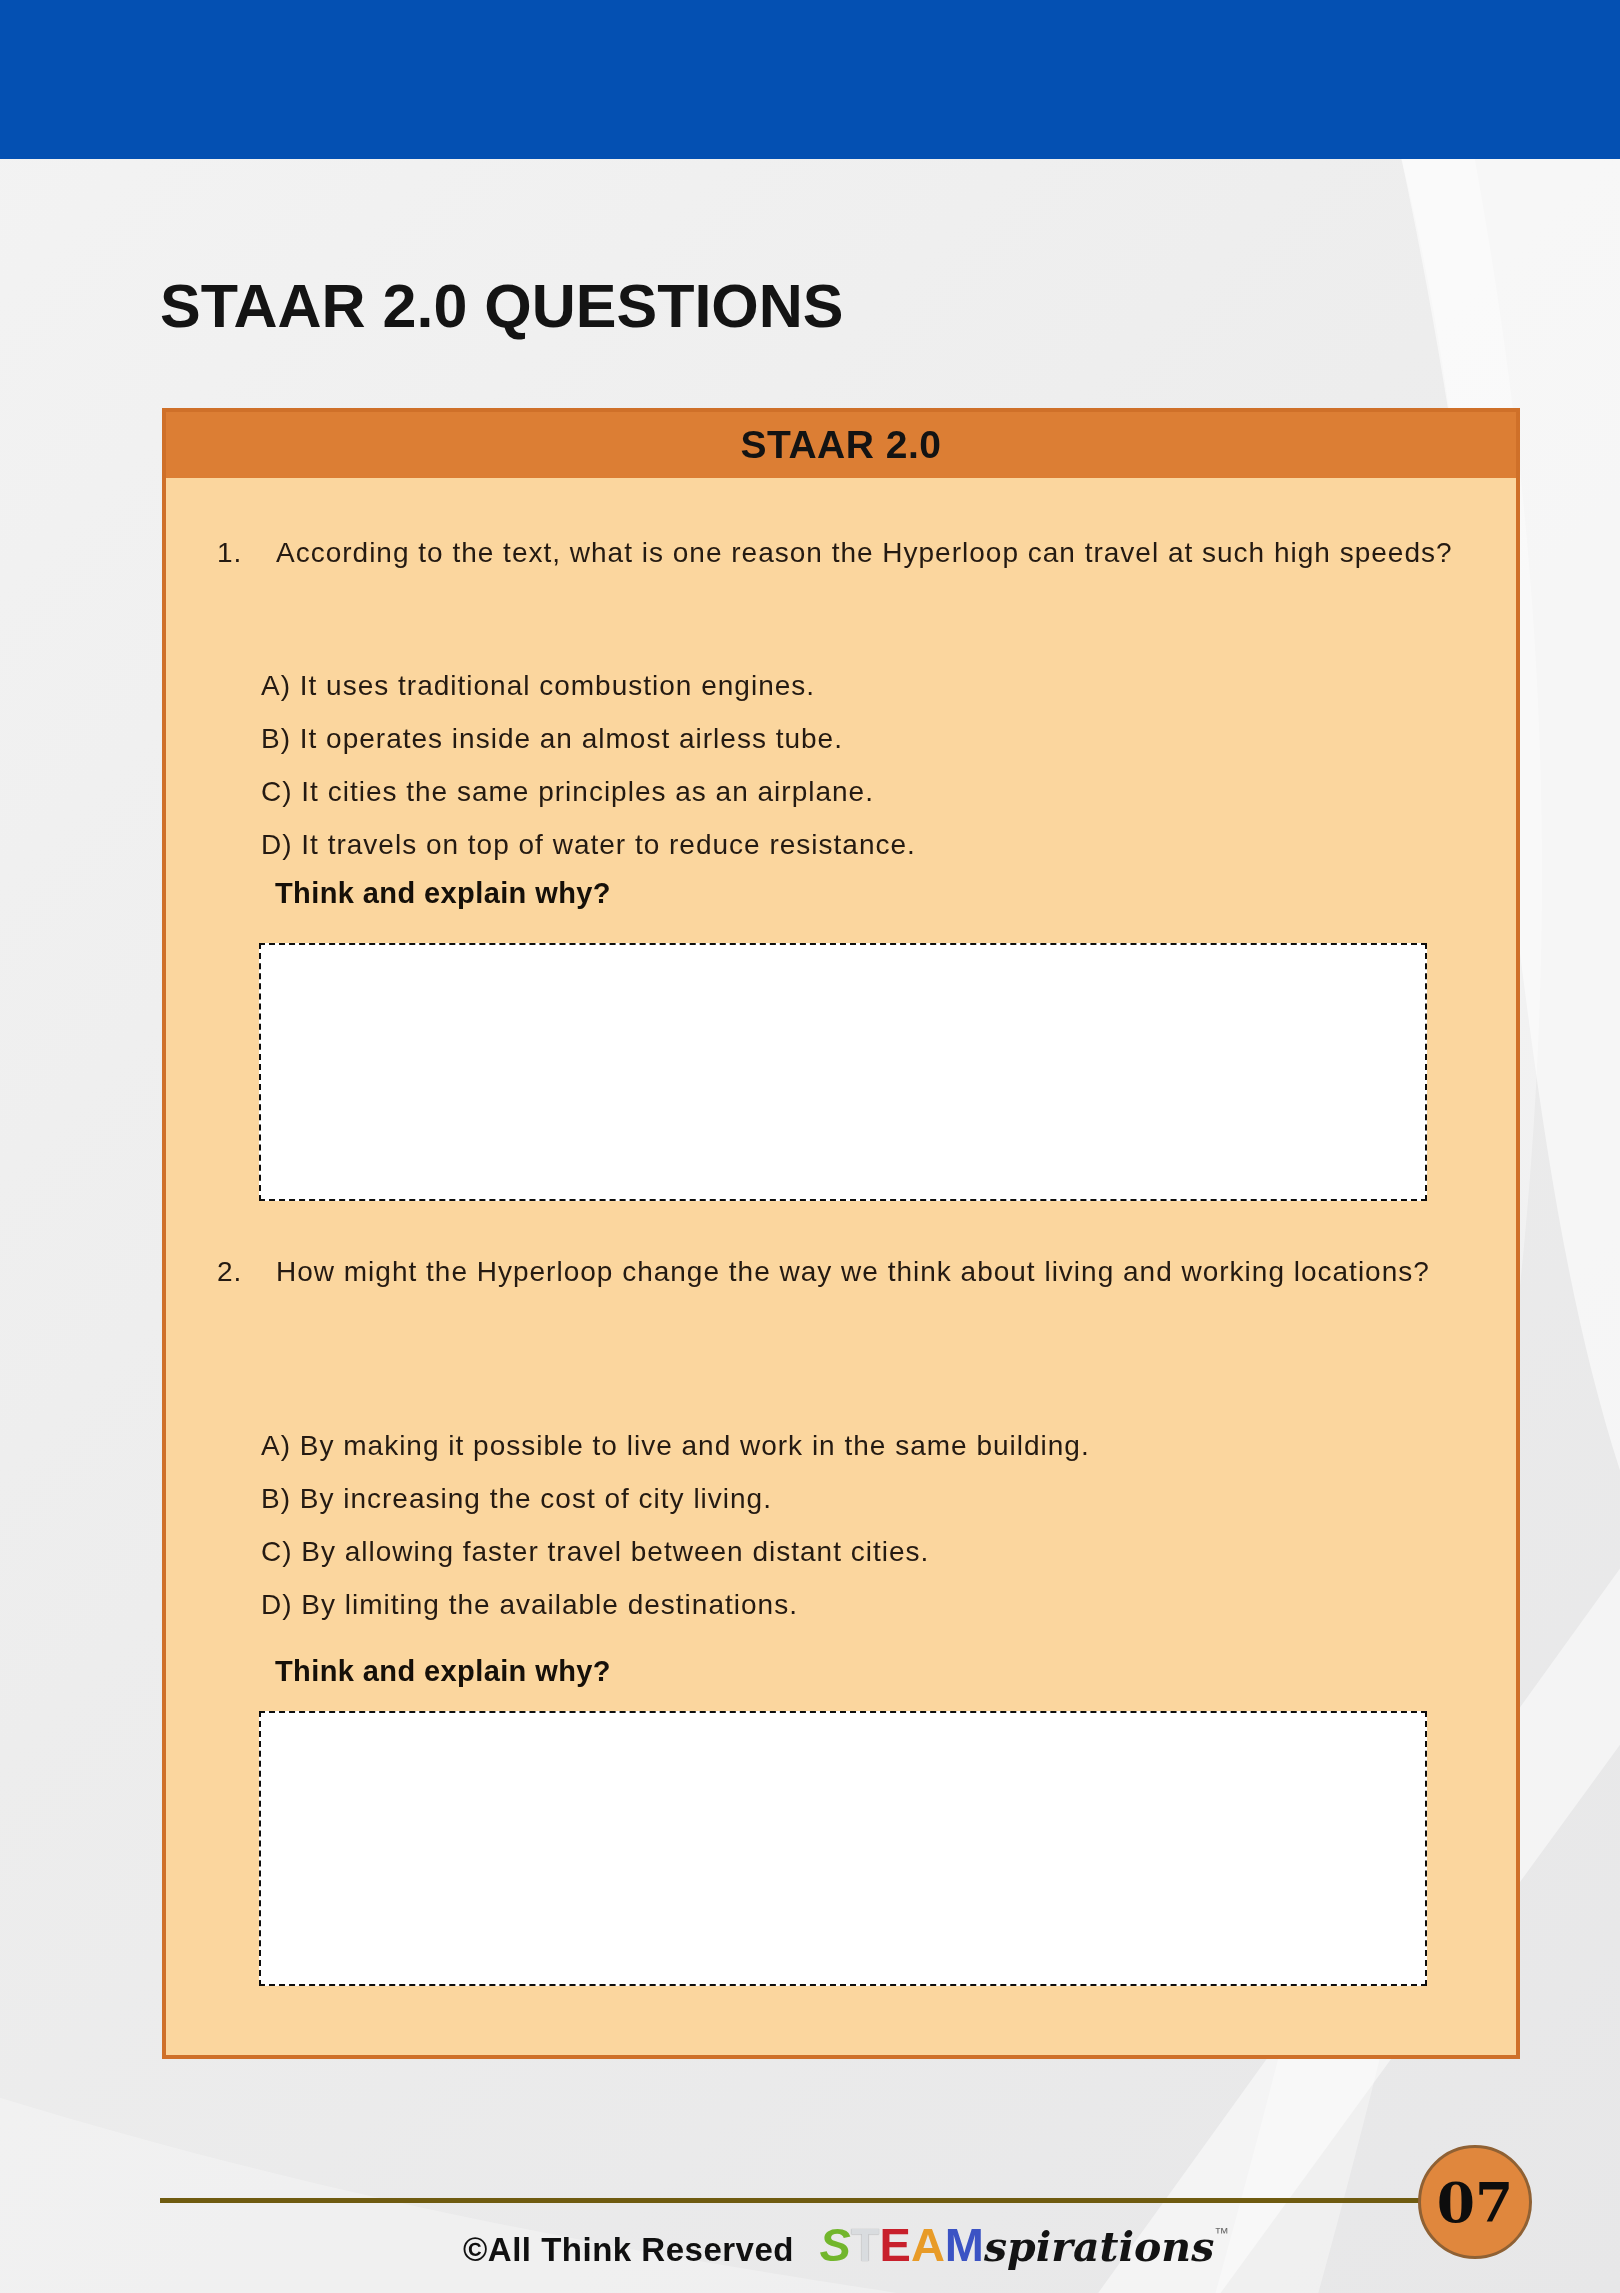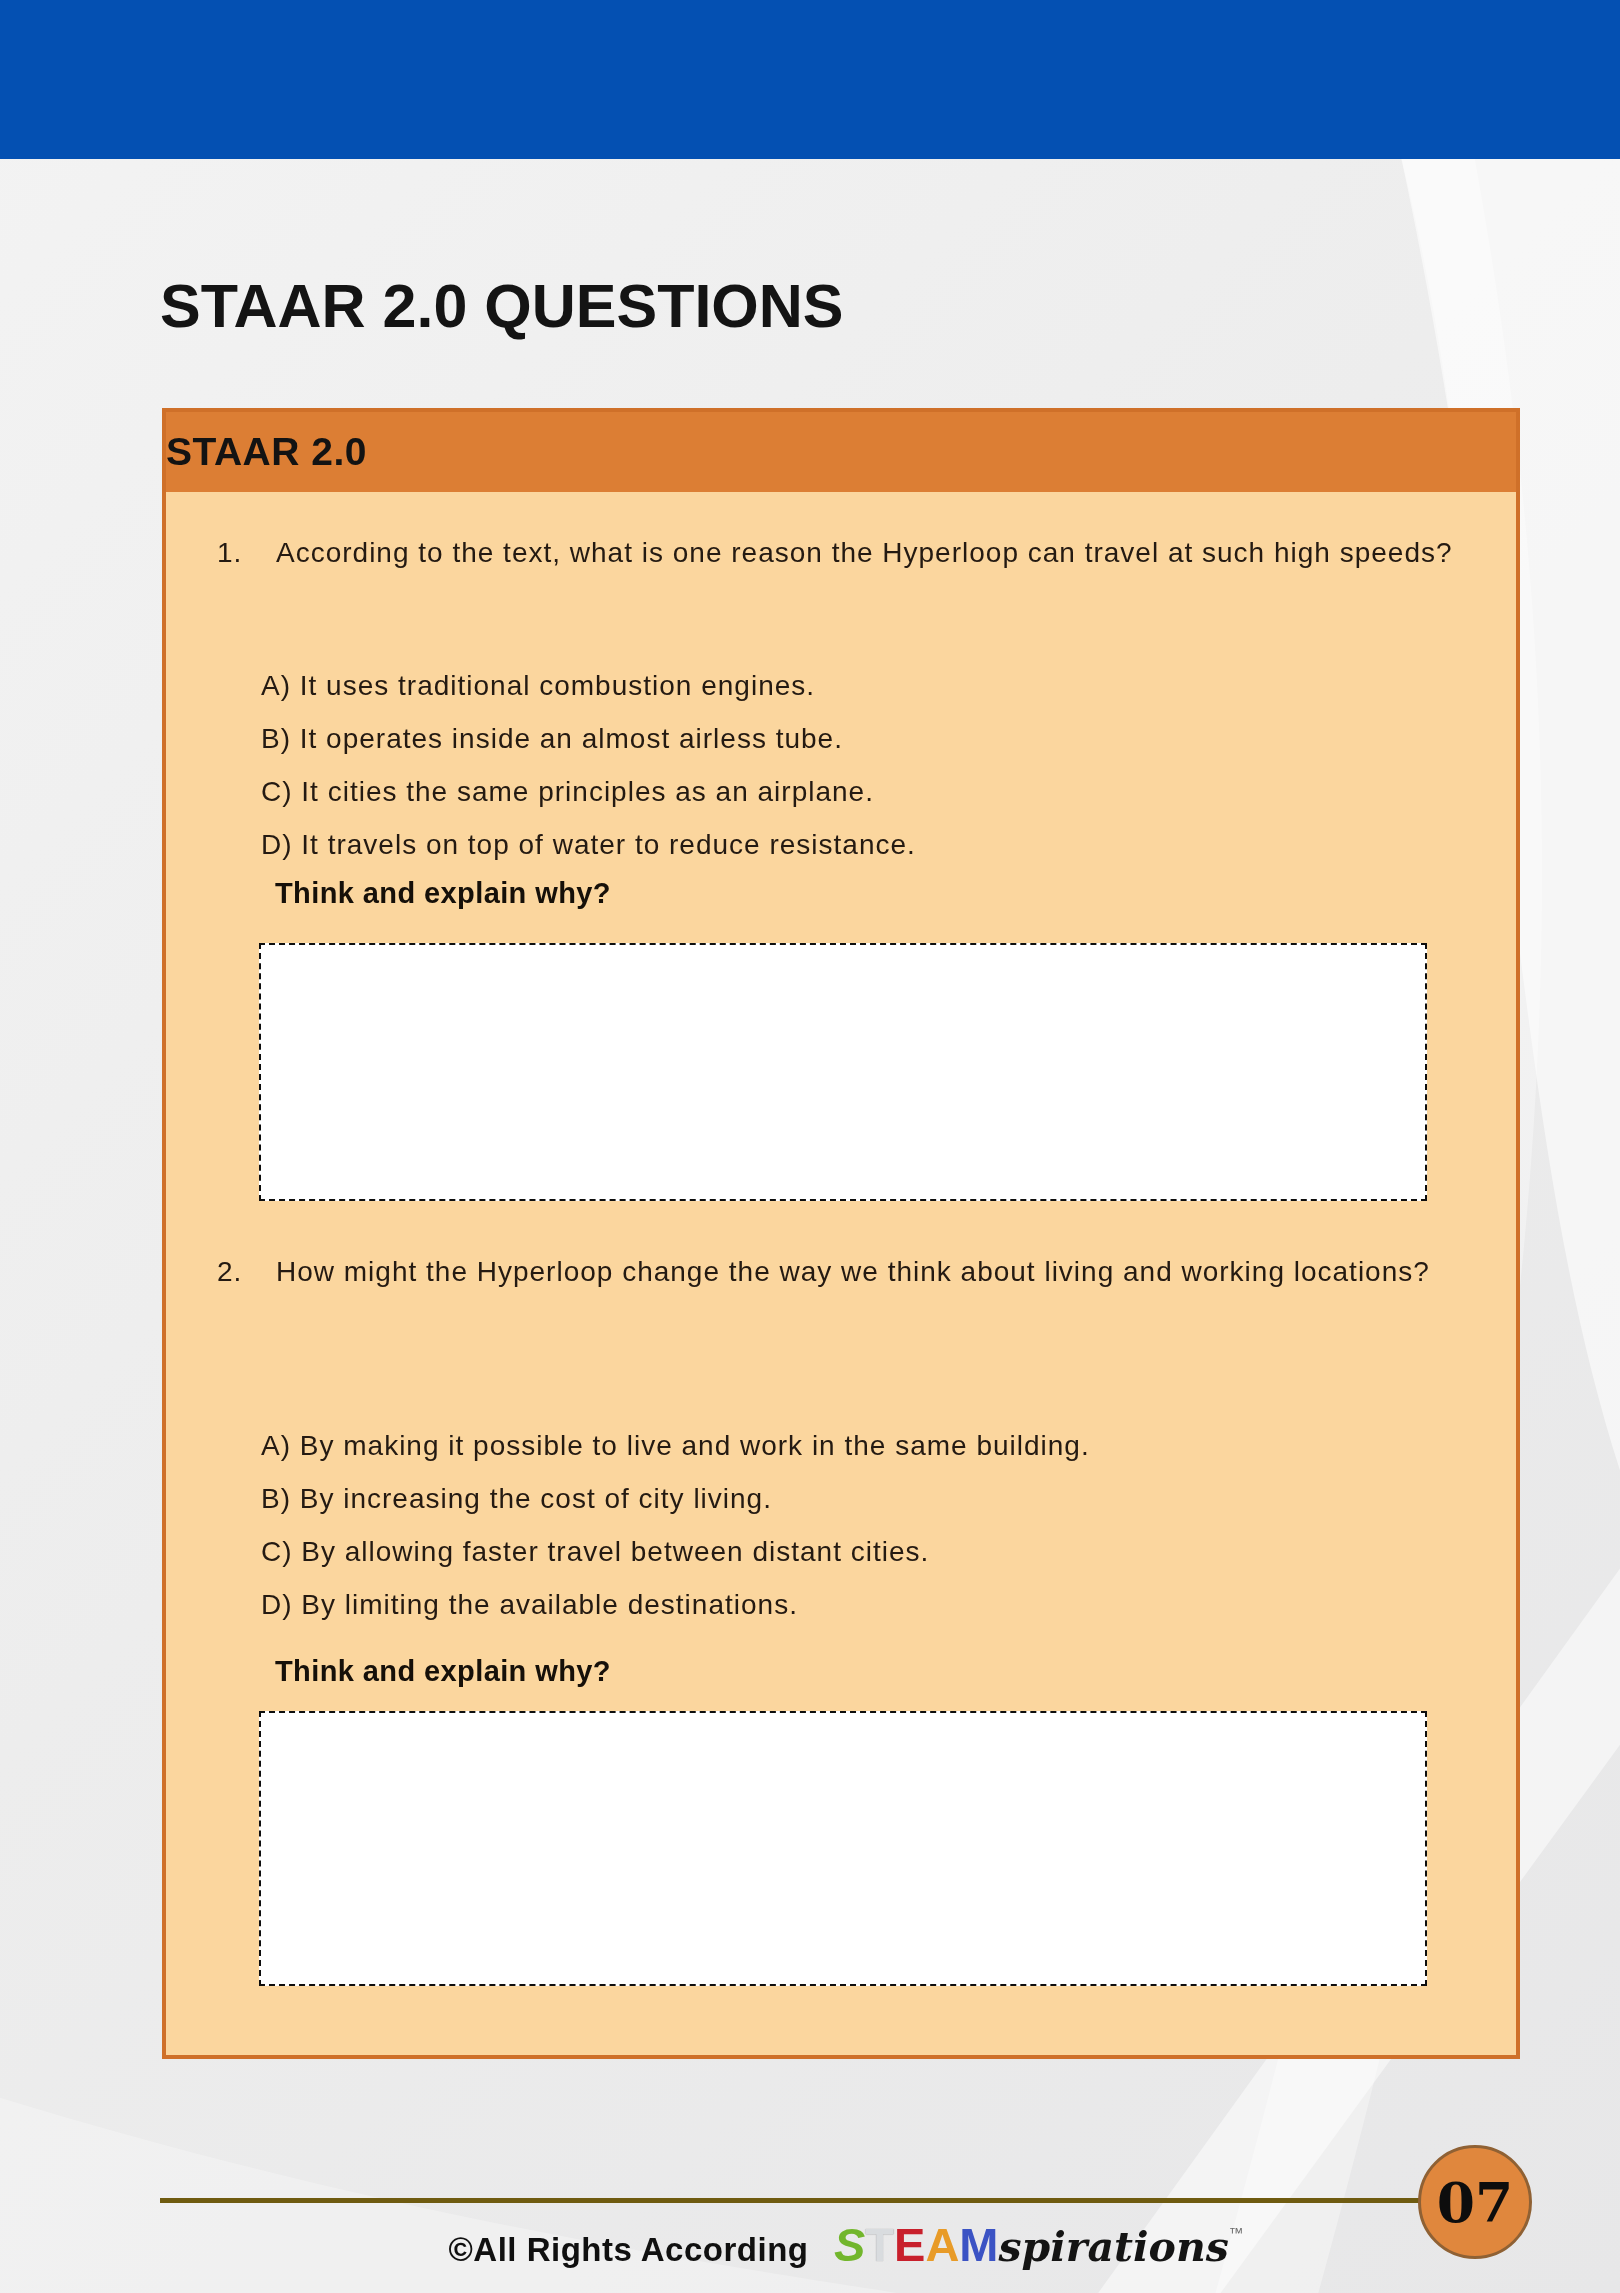--- a/index.html
+++ b/index.html
@@ -19,22 +19,22 @@
   .page-title {
     top:271px; left:160px;
     font-size:61px; font-weight:bold; color:#141414; letter-spacing:0px;
   }
 
   .panel {
     top:408px; left:162px; width:1358px; height:1651px;
     background:#FBD69E; border:4.9px solid #CF7029;
   }
   .panel-header {
-    position:absolute; top:0; left:0; right:0; height:80px;
-    background:#DC7E34; display:flex; align-items:center; 
+    position:absolute; top:0; left:0; right:0; height:66px;
+    background:#DC7E34; display:flex; align-items:center; justify-content:center;
     font-size:39px; font-weight:bold; color:#131313; letter-spacing:0.5px;
   }
   .q-row { position:absolute; left:51px; display:flex; }
   .q-num { width:44px; flex:0 0 44px; font-size:28px; line-height:54px; letter-spacing:1px; }
   .q-text { width:1210px; font-size:28px; line-height:54px; letter-spacing:1px;margin-left:15px; }
   .options { position:absolute; left:95px; }
   .option { font-size:28px; line-height:53px; letter-spacing:1px; }
   .think { position:absolute; left:109px; font-size:29px; font-weight:bold; letter-spacing:0.4px; color:#161009; }
   .answer-box {
     position:absolute; left:93px; width:1168px;
@@ -126,21 +126,21 @@
   <div class="answer-box q2-box"></div>
 </div>
 
 <div class="layer footer-line"></div>
 
 <div class="layer page-circle">
   <span class="page-num">07</span>
 </div>
 
 <div class="layer footer-row">
-  <span class="rights">©All Rights According</span>
+  <span class="rights">©All Think Reserved</span>
   <span class="logo">
     <span class="logo-letter logo-s">S</span>
     <span class="logo-letter logo-t">T</span>
     <span class="logo-letter logo-e">E</span>
     <span class="logo-letter logo-a">A</span>
     <span class="logo-letter logo-m">M</span>
     <span class="logo-suffix">spirations</span>
     <span class="logo-tm">™</span>
   </span>
 </div>

